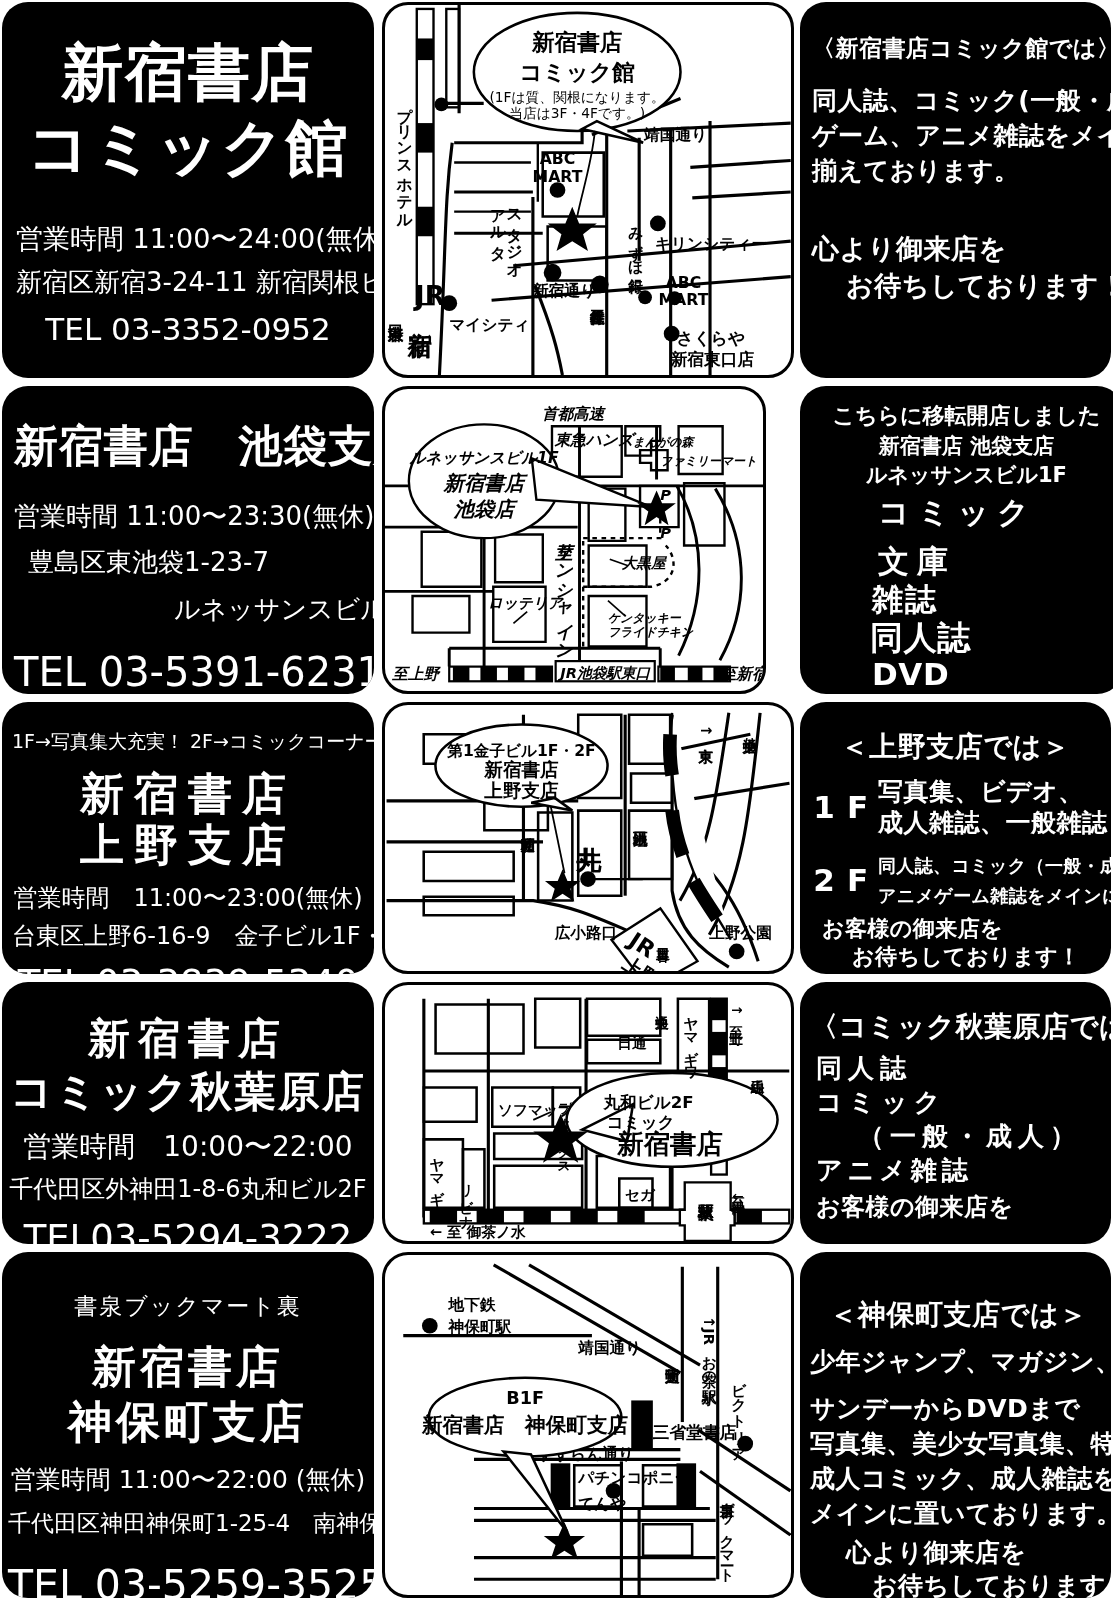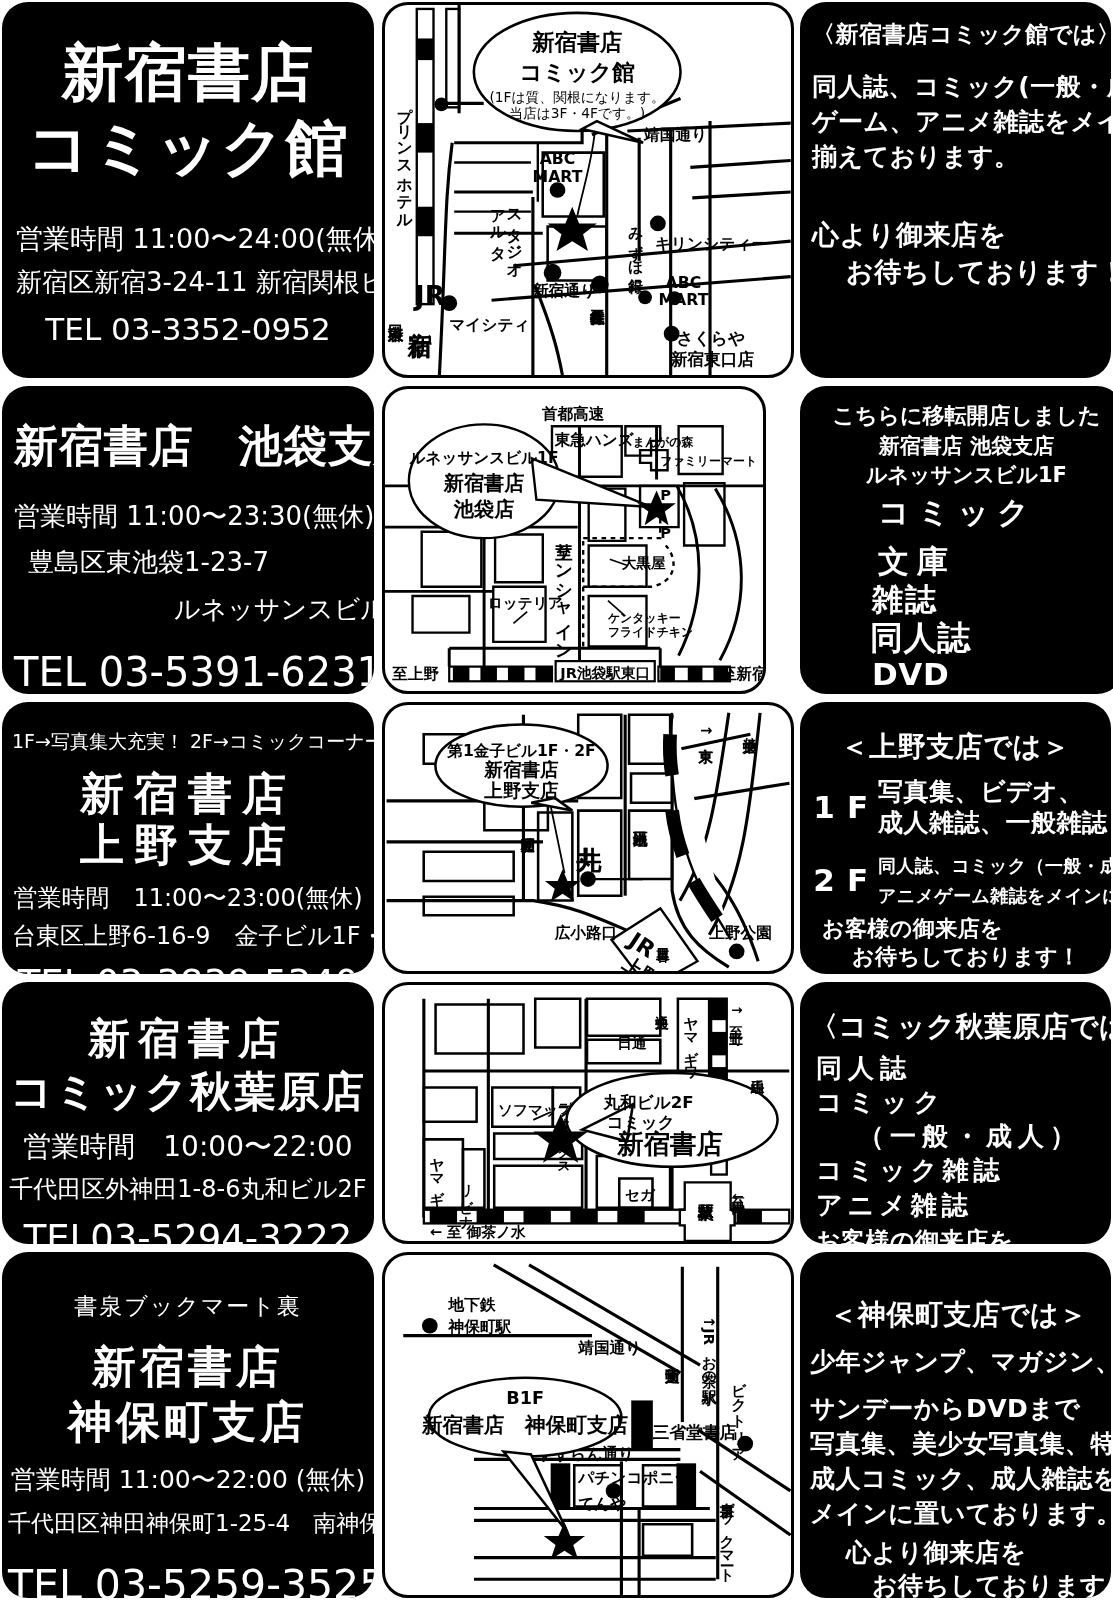--- a/index.html
+++ b/index.html
@@ -153,37 +153,37 @@
       <text class="vtxt" x="11" y="313" font-size="16" font-weight="bold">渋谷東口</text>
       <text x="65" y="330" font-size="16" font-weight="bold">マイシティ</text>
       <text x="150" y="296" font-size="16" font-weight="bold">新宿通り</text>
       <text class="vtxt" x="216" y="298" font-size="15" font-weight="bold">三井住友銀行</text>
       <text x="296" y="344" font-size="17" font-weight="bold">さくらや</text>
       <text x="290" y="366" font-size="17" font-weight="bold">新宿東口店</text>
     </svg>
   </div>
 
   <div class="panel blk" style="left:800px; top:2px; width:311px; height:376px; padding:20px 8px 0 12px;">
-    <div class="hl ctr" style="font-size:23px; ">〈新宿書店コミック館では〉</div>
+    <div class="hl ctr" style="font-size:23px; margin-top:14px;">〈新宿書店コミック館では〉</div>
     <div class="hl lft" style="font-size:25px; margin-top:26px;">同人誌、コミック(一般・成人)</div>
     <div class="hl lft" style="font-size:25px; margin-top:8px;">ゲーム、アニメ雑誌をメインに</div>
     <div class="hl lft" style="font-size:25px; margin-top:8px;">揃えております。</div>
     <div class="hl lft" style="font-size:27px; margin-top:50px;">心より御来店を</div>
     <div class="hl lft" style="font-size:27px; margin-top:8px; padding-left:34px;">お待ちしております！</div>
   </div>
 
   <div class="panel blk" style="left:2px; top:386px; width:372px; height:308px; padding:14px 12px 0;">
     <div class="hl ctr" style="font-size:44px; margin-top:22px;">新宿書店　池袋支店</div>
     <div class="sub ctr" style="font-size:26px; margin-top:30px;">営業時間  11:00〜23:30(無休)</div>
     <div class="sub lft" style="font-size:26px; margin-top:14px; padding-left:14px;">豊島区東池袋1-23-7</div>
     <div class="sub lft" style="font-size:26px; margin-top:14px; padding-left:160px;">ルネッサンスビル1F</div>
     <div class="sub ctr" style="font-size:40px; margin-top:22px;">TEL 03-5391-6231</div>
   </div>
 
-  <div class="panel wht" style="left:382px; top:386px; width:384px; height:308px;">
+  <div class="panel wht" style="left:382px; top:386px; width:384px; height:308px;font-style:italic;">
     <svg class="map" viewBox="0 0 412 308">
       <text x="205" y="22" text-anchor="middle" font-size="17" font-weight="bold">首都高速</text>
 
       <g>
         <path class="bld" d="M182 30 H 258 V 85 H 182 Z"></path>
         <path class="bld" d="M262 30 H 300 V 46 H 290 V 62 H 262 Z"></path>
         <path class="bld" d="M278 56 H 308 V 78 H 290 V 70 H 278 Z"></path>
         <path class="bld" d="M320 30 H 368 V 82 H 320 Z"></path>
         <path class="bld" d="M278 95 H 320 V 140 H 278 Z"></path>
         <path class="bld" d="M326 92 H 370 V 160 H 326 Z"></path>
@@ -440,21 +440,20 @@
       <text class="vtxt" x="360" y="206" font-size="14" font-weight="bold">至 神田↓</text>
       <path class="thin" d="M150 138 L 168 130"></path>
     </svg>
   </div>
 
   <div class="panel blk" style="left:800px; top:982px; width:311px; height:262px; padding:10px 2px 0 10px;">
     <div class="hl lft" style="font-size:28px; margin-top:20px;">〈コミック秋葉原店では〉</div>
     <div class="hl lft" style="font-size:26px; margin-top:12px; letter-spacing:6px; padding-left:6px;">同人誌</div>
     <div class="hl lft" style="font-size:26px; margin-top:6px; letter-spacing:6px; padding-left:6px;">コミック</div>
     <div class="hl lft" style="font-size:26px; margin-top:6px; letter-spacing:6px; padding-left:48px;">（一般・成人）</div>
-    <div class="hl lft" style="font-size:26px; margin-top:6px; letter-spacing:5px; padding-left:6px;">コミック雑誌</div>
     <div class="hl lft" style="font-size:26px; margin-top:6px; letter-spacing:5px; padding-left:6px;">アニメ雑誌</div>
     <div class="hl lft" style="font-size:24px; margin-top:10px; padding-left:6px;">お客様の御来店を</div>
 
   </div>
 
   <div class="panel blk" style="left:2px; top:1252px; width:372px; height:346px; padding:10px 6px 0;">
     <div class="sub ctr" style="font-size:23px; margin-top:30px; letter-spacing:2px;">書泉ブックマート裏</div>
     <div class="hl ctr" style="font-size:44px; margin-top:22px; letter-spacing:4px;">新宿書店</div>
     <div class="hl ctr" style="font-size:44px; margin-top:8px; letter-spacing:4px;">神保町支店</div>
     <div class="sub ctr" style="font-size:25px; margin-top:18px;">営業時間  11:00〜22:00 (無休)</div>

